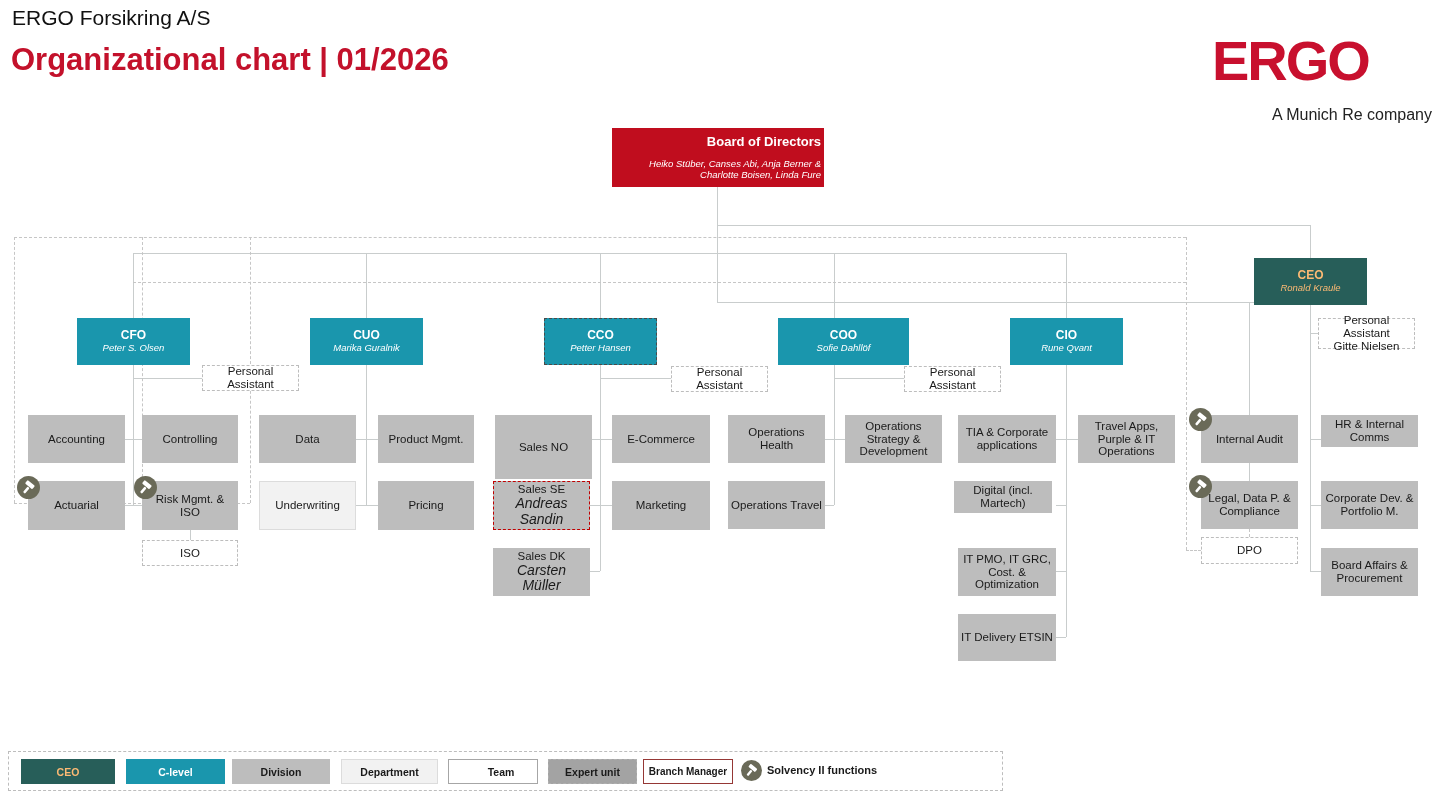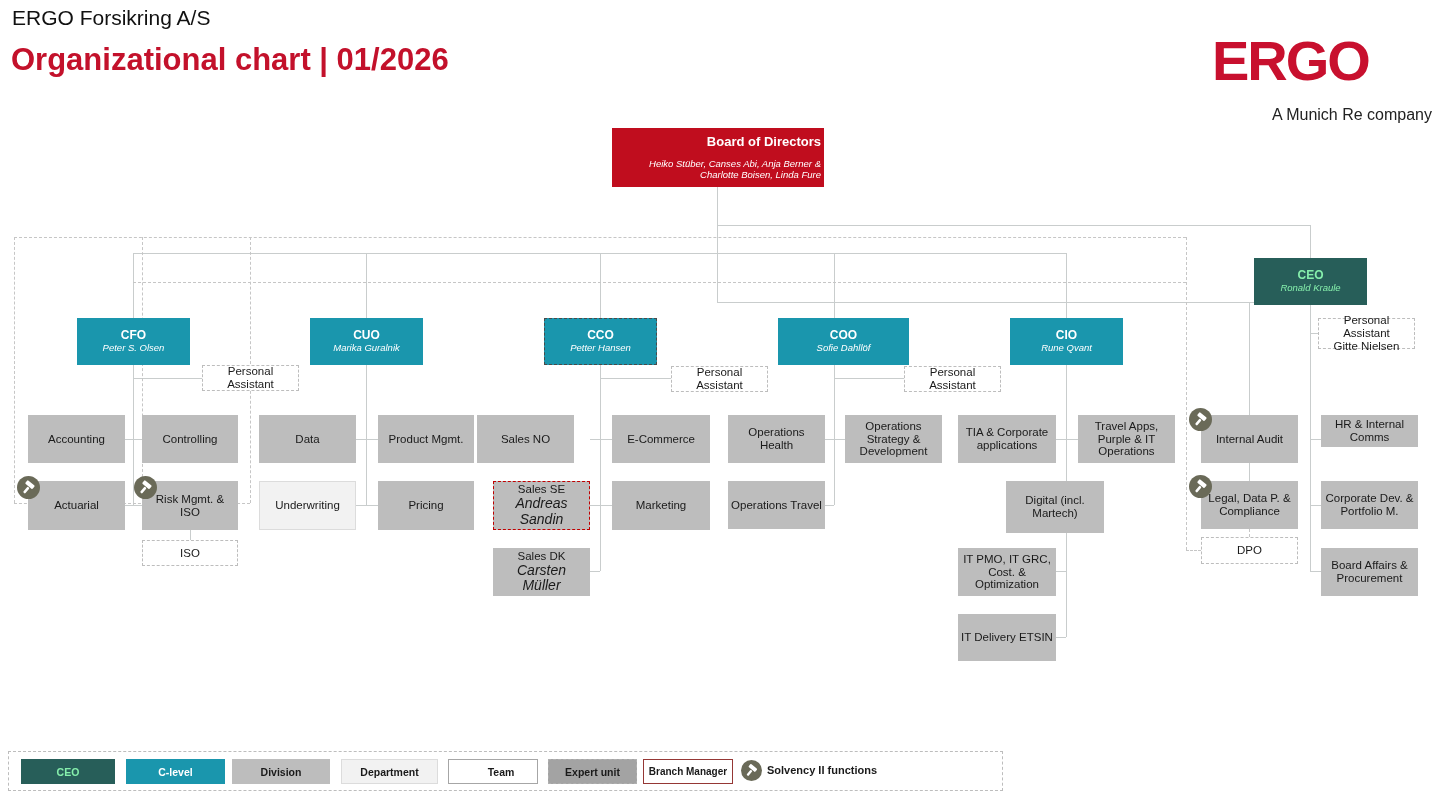--- a/index.html
+++ b/index.html
@@ -15,21 +15,21 @@
   .ln{position:absolute;z-index:1;}
   .h{height:1px;background:#c9cdcd;}
   .v{width:1px;background:#c9cdcd;}
   .dh{height:0;border-top:1px dashed #c6c6c6;}
   .dv{width:0;border-left:1px dashed #c6c6c6;}
   
   .box{position:absolute;z-index:2;box-sizing:border-box;display:flex;flex-direction:column;
        align-items:center;justify-content:center;text-align:center;line-height:1.12;padding:2px 3px;}
   .red{background:#c00d1e;color:#fff;align-items:flex-end;}
   .teal{background:#1a96ad;color:#fff;}
-  .darkteal{background:#275e59;color:#86efac;}
+  .darkteal{background:#275e59;color:#fdba74;}
   .division{background:#bdbdbd;color:#1a1a1a;font-size:11.5px;}
   .dept{background:#f2f2f2;border:1px solid #dcdcdc;color:#1a1a1a;font-size:11.5px;}
   .dashedbox{background:#fff;border:1px dashed #bdbdbd;color:#1a1a1a;font-size:11.5px;}
   .ccoDash{border:1px dashed #4a4a4a;}
   .branch{border:1px dashed #c00000;}
   .boardTitle{font-weight:bold;font-size:13px;}
   .boardNames{font-style:italic;font-size:9.5px;margin-top:10px;}
   .cTitle{font-weight:bold;font-size:12px;}
   .cName{font-style:italic;font-size:9.5px;}
   .uName{font-style:italic;font-size:14px;}
@@ -157,39 +157,39 @@
   <div class="box division" style="left:142px;top:415px;width:96px;height:48px">Controlling</div>
   <div class="box division" style="left:28px;top:481px;width:97px;height:49px">Actuarial</div>
   <div class="box division" style="left:142px;top:481px;width:96px;height:49px">Risk Mgmt. &amp; ISO</div>
   <div class="box dashedbox" style="left:142px;top:540px;width:96px;height:26px">ISO</div>
 
   <div class="box division" style="left:259px;top:415px;width:97px;height:48px">Data</div>
   <div class="box division" style="left:378px;top:415px;width:96px;height:48px">Product Mgmt.</div>
   <div class="box dept" style="left:259px;top:481px;width:97px;height:49px">Underwriting</div>
   <div class="box division" style="left:378px;top:481px;width:96px;height:49px">Pricing</div>
 
-  <div class="box division" style="left:477px;top:415px;width:97px;height:48px">Sales NO</div>
+  <div class="box division" style="left:495px;top:415px;width:97px;height:64px">Sales NO</div>
   <div class="box division" style="left:612px;top:415px;width:98px;height:48px">E-Commerce</div>
   <div class="box division branch" style="left:493px;top:481px;width:97px;height:49px">
     <span>Sales SE</span>
     <span class="uName">Andreas Sandin</span>
   </div>
   <div class="box division" style="left:612px;top:481px;width:98px;height:49px">Marketing</div>
   <div class="box division" style="left:493px;top:548px;width:97px;height:48px">
     <span>Sales DK</span>
     <span class="uName">Carsten Müller</span>
   </div>
 
   <div class="box division" style="left:728px;top:415px;width:97px;height:48px">Operations Health</div>
   <div class="box division" style="left:845px;top:415px;width:97px;height:48px">Operations Strategy &amp; Development</div>
   <div class="box division" style="left:728px;top:481px;width:97px;height:48px">Operations Travel</div>
 
   <div class="box division" style="left:958px;top:415px;width:98px;height:48px">TIA &amp; Corporate applications</div>
   <div class="box division" style="left:1078px;top:415px;width:97px;height:48px">Travel Apps, Purple &amp; IT Operations</div>
-  <div class="box division" style="left:1006px;top:481px;width:98px;height:52px">Digital (incl. Martech)</div>
+  <div class="box division" style="left:954px;top:481px;width:98px;height:32px">Digital (incl. Martech)</div>
   <div class="box division" style="left:958px;top:548px;width:98px;height:48px">IT PMO, IT GRC, Cost. &amp; Optimization</div>
   <div class="box division" style="left:958px;top:614px;width:98px;height:47px">IT Delivery ETSIN</div>
 
   <div class="box division" style="left:1201px;top:415px;width:97px;height:48px">Internal Audit</div>
   <div class="box division" style="left:1321px;top:415px;width:97px;height:32px">HR &amp; Internal Comms</div>
   <div class="box division" style="left:1201px;top:481px;width:97px;height:48px">Legal, Data P. &amp; Compliance</div>
   <div class="box division" style="left:1321px;top:481px;width:97px;height:48px">Corporate Dev. &amp; Portfolio M.</div>
   <div class="box dashedbox" style="left:1201px;top:537px;width:97px;height:27px">DPO</div>
   <div class="box division" style="left:1321px;top:548px;width:97px;height:48px">Board Affairs &amp; Procurement</div>
 

